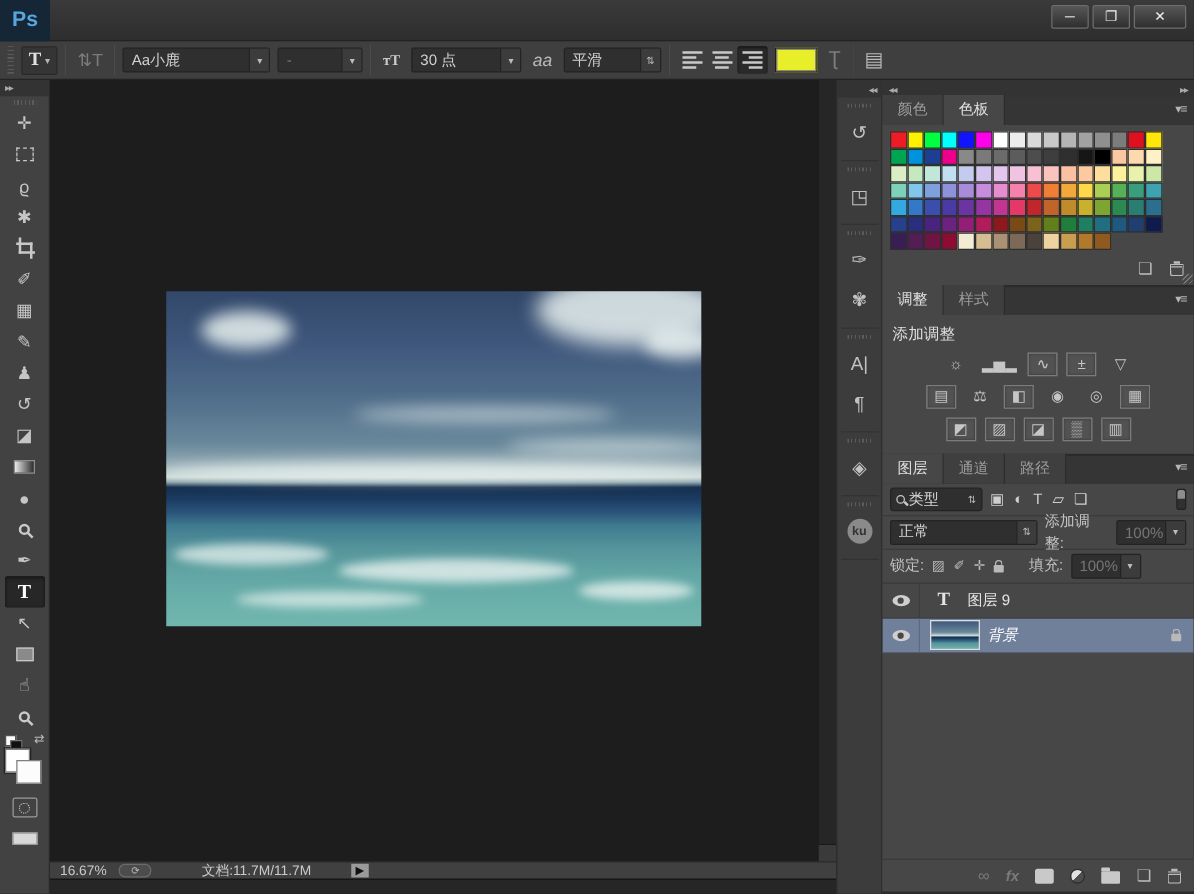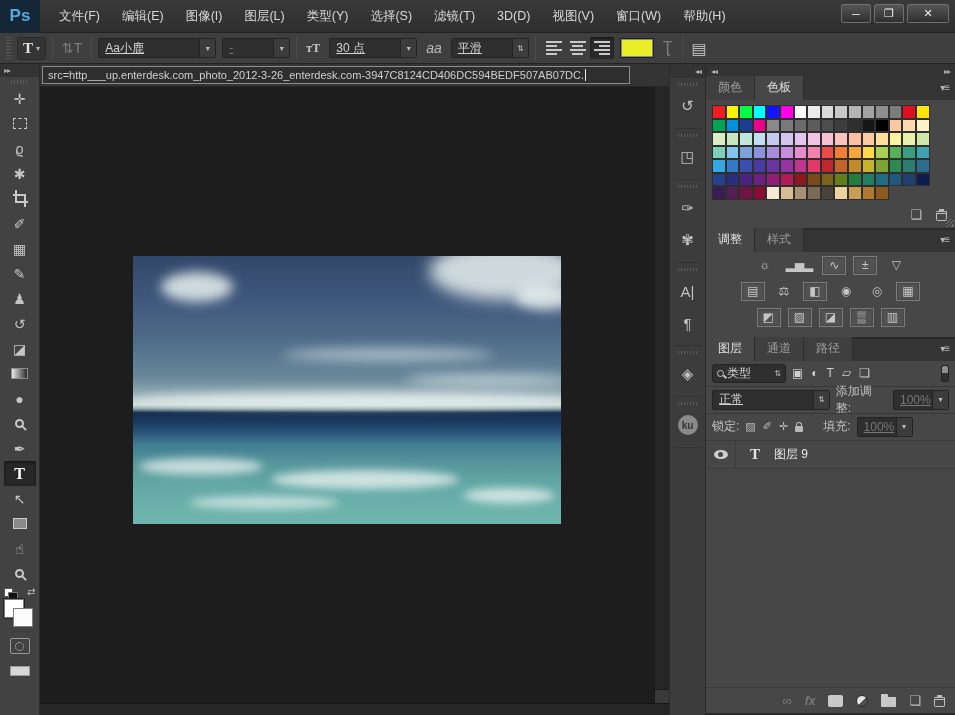--- a/index.html
+++ b/index.html
@@ -27,21 +27,21 @@
   .grip-v { width:5px; height:22px; background:repeating-linear-gradient(#5a5a5a 0 1px,transparent 1px 3px); }
   .opt-sep { width:1px; height:24px; background:#2d2d2d; border-right:1px solid #4c4c4c; }
   .tool-preset { display:flex; align-items:center; gap:3px; background:#353535; border:1px solid #2a2a2a;
     border-radius:2px; padding:2px 5px; }
   .tool-preset .big-t { font-family:"Liberation Serif",serif; font-size:15px; color:#e2e2e2; font-weight:bold; }
   .caret { font-size:8px; color:#b5b5b5; }
   .icon-btn { color:#b9b9b9; font-size:14px; padding:0 3px; display:flex; align-items:center; }
   .icon-btn.dim { color:#7d7d7d; }
   .ps-select { height:20px; background:#2f2f2f; border:1px solid #232323; border-radius:2px;
     display:flex; align-items:center; color:#d2d2d2; font-size:12px; }
-  .ps-select .val { padding:0 6px; flex:1; white-space:nowrap; overflow:hidden;text-decoration:underline; }
+  .ps-select .val { padding:0 6px; flex:1; white-space:nowrap; overflow:hidden; }
   .ps-select .dd { width:16px; height:100%; border-left:1px solid #232323; background:#3c3c3c;
     display:flex; align-items:center; justify-content:center; color:#bdbdbd; font-size:8px; }
   .ps-select.disabled .val { color:#777; }
   .w-font{ width:118px; } .w-style{ width:68px; } .w-size{ width:88px; } .w-aa{ width:78px; }
   .align-group { display:flex; }
   .align-btn { width:24px; height:22px; display:flex; flex-direction:column; justify-content:center;
     gap:2px; padding:0 4px; border-radius:2px; }
   .align-btn.active { background:#2a2a2a; box-shadow:inset 0 1px 2px #111; }
   .align-btn i { height:2px; background:#c9c9c9; display:block; }
   .al-l i:nth-child(even){ width:70%; align-self:flex-start; } .al-l i:nth-child(odd){ width:100%; }
@@ -207,33 +207,20 @@
   .i-trash::before { content:""; position:absolute; top:-5px; left:2px; width:5px; height:2px; background:#bdbdbd; }
   .fx { font-size:12px; font-style:italic; font-weight:bold; }
 </style>
 </head>
 <body>
 
 <div class="app">
 
   <div class="titlebar">
     <div class="ps-logo">Ps</div>
-    <div class="menus" id="menubar">
-        <span class="menu-item">文件(F)</span>
-        <span class="menu-item">编辑(E)</span>
-        <span class="menu-item">图像(I)</span>
-        <span class="menu-item">图层(L)</span>
-        <span class="menu-item">类型(Y)</span>
-        <span class="menu-item">选择(S)</span>
-        <span class="menu-item">滤镜(T)</span>
-        <span class="menu-item">3D(D)</span>
-        <span class="menu-item">视图(V)</span>
-        <span class="menu-item">窗口(W)</span>
-        <span class="menu-item">帮助(H)</span>
-      </div>
     <div class="win-controls">
       <div class="win-btn">─</div>
       <div class="win-btn">❐</div>
       <div class="win-btn close">✕</div>
     </div>
   </div>
 
   <div class="optionsbar">
     <div class="grip-v"></div>
     <div class="tool-preset">
@@ -362,44 +349,44 @@
         <span class="fg"></span>
         <span class="bg"></span>
       </div>
       <div class="qmask">
           <i></i>
         </div>
       <div class="scrmode"></div>
     </div>
 
     <div class="center">
-      <div class="doc-tabbar">
-        <div class="doc-title">
-          <span>src=http___up.enterdesk.com_photo_2012-3-26_enterdesk.com-3947C8124CD406DC594BEDF507AB07DC.</span>
-          <span class="cursor"></span>
-        </div>
-      </div>
       <div class="doc-body">
         <div class="canvas">
           <div class="photo">
             <i class="cloud c1"></i>
             <i class="cloud c2"></i>
             <i class="cloud c3"></i>
             <i class="cloud c4"></i>
             <i class="cloud c5"></i>
             <i class="cloud c6"></i>
             <i class="cloud f1"></i>
             <i class="cloud f2"></i>
             <i class="cloud f3"></i>
             <i class="cloud f4"></i>
           </div>
         </div>
         <div class="v-scroll">
           <div class="corner"></div>
         </div>
+      </div>
+      <div class="statusbar">
+        <span>16.67%</span>
+        <span class="status-sync">⟳</span>
+        <span class="status-arrow" style="order:3;">▶</span>
+        <span style="margin-left:30px;">文档:11.7M/11.7M</span>
       </div>
       <div class="bottom-fill"></div>
     </div>
 
     <div class="dock">
       <div class="dock-top">◂◂</div>
       <div id="dock-groups">
           <div class="dock-group">
             <span class="dock-grip"></span>
             <div class="dock-icon">↺</div>
@@ -563,20 +550,21 @@
         </div>
       </div>
 
       <div class="panel">
         <div class="tabbar" id="adj-tabs">
           <span class="tab active">调整</span>
             <span class="tab">样式</span>
             <span class="panel-menu">▾≡</span>
         </div>
         <div class="panel-body">
+          <div class="adj-label">添加调整</div>
           <div class="adj-rows" id="adj-rows">
               <div class="adj-row">
                 <span class="adj-icon">☼</span>
                 <span class="adj-icon">▂▅▂</span>
                 <span class="adj-icon boxed">∿</span>
                 <span class="adj-icon boxed">±</span>
                 <span class="adj-icon">▽</span>
               </div>
               <div class="adj-row">
                 <span class="adj-icon boxed">▤</span>
@@ -648,20 +636,28 @@
             </div>
           </div>
           <div class="layer-list">
             <div class="layer-row">
               <div class="eye-cell">
                   <span class="i-eye"></span>
                 </div>
               <div class="thumb-t">T</div>
               <span class="layer-name">图层 9</span>
             </div>
+            <div class="layer-row selected">
+              <div class="eye-cell">
+                  <span class="i-eye"></span>
+                </div>
+              <div class="thumb-img"></div>
+              <span class="layer-name italic">背景</span>
+              <span class="mini-lock layer-lock"></span>
+            </div>
           </div>
           <div class="layers-footer" id="layers-footer">
               <span class="lf-icon dim">∞</span>
               <span class="lf-icon dim fx">fx</span>
               <span class="lf-icon">
                 <span class="i-mask"></span>
               </span>
               <span class="lf-icon">
                 <span class="i-halfc"></span>
               </span>

